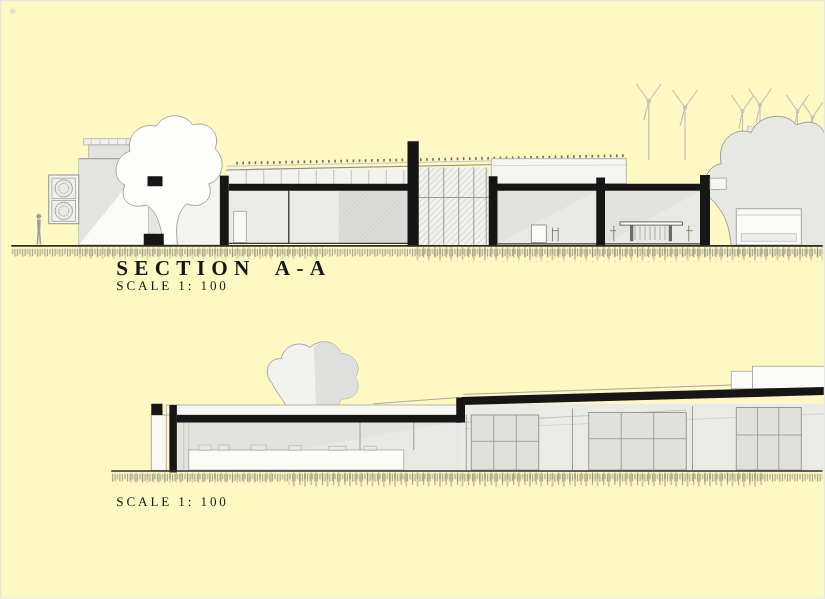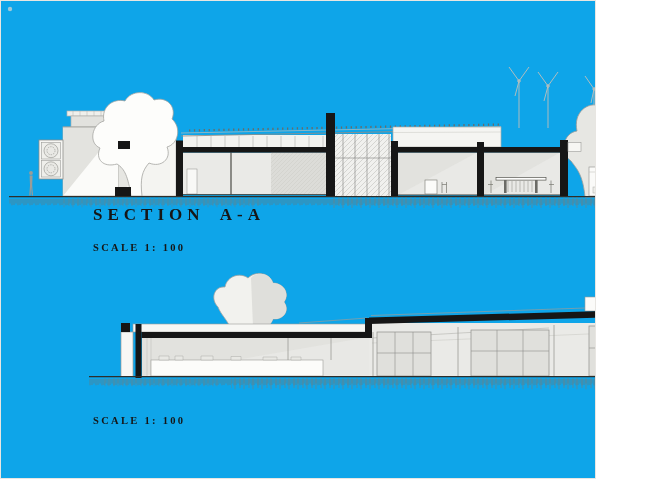--- a/index.html
+++ b/index.html
@@ -1,24 +1,24 @@
 <!DOCTYPE html>
 <html><head>
 <meta charset="utf-8">
 <style>
   html,body{margin:0;padding:0;background:#ffffff;}
   .sheet{
-    position:relative;width:596px;height:479px;background:#0ea5e9;
+    position:relative;width:660px;height:479px;background:#fef9c3;
     border:1px solid #e8e6e2;box-sizing:border-box;overflow:hidden;
     font-family:"Liberation Serif", serif;
   }
   .sheet svg{position:absolute;left:0;top:0;}
   .caption{position:absolute;color:#161616;}
   .caption .t{font-weight:bold;font-size:17px;letter-spacing:5px;word-spacing:7px;line-height:1;}
-  .caption .s{font-weight:bold;font-size:10.5px;letter-spacing:2.3px;line-height:1;margin-top:20px;}
+  .caption .s{font-weight:normal;font-size:10.5px;letter-spacing:2.3px;line-height:1;margin-top:2px;}
   #caption-a{left:92px;top:205px;}
   #caption-b{left:92px;top:395px;}
 </style>
 </head>
 <body>
 
 <div class="sheet">
 
 <svg width="660" height="479" viewBox="0 0 660 479">
   <defs>

